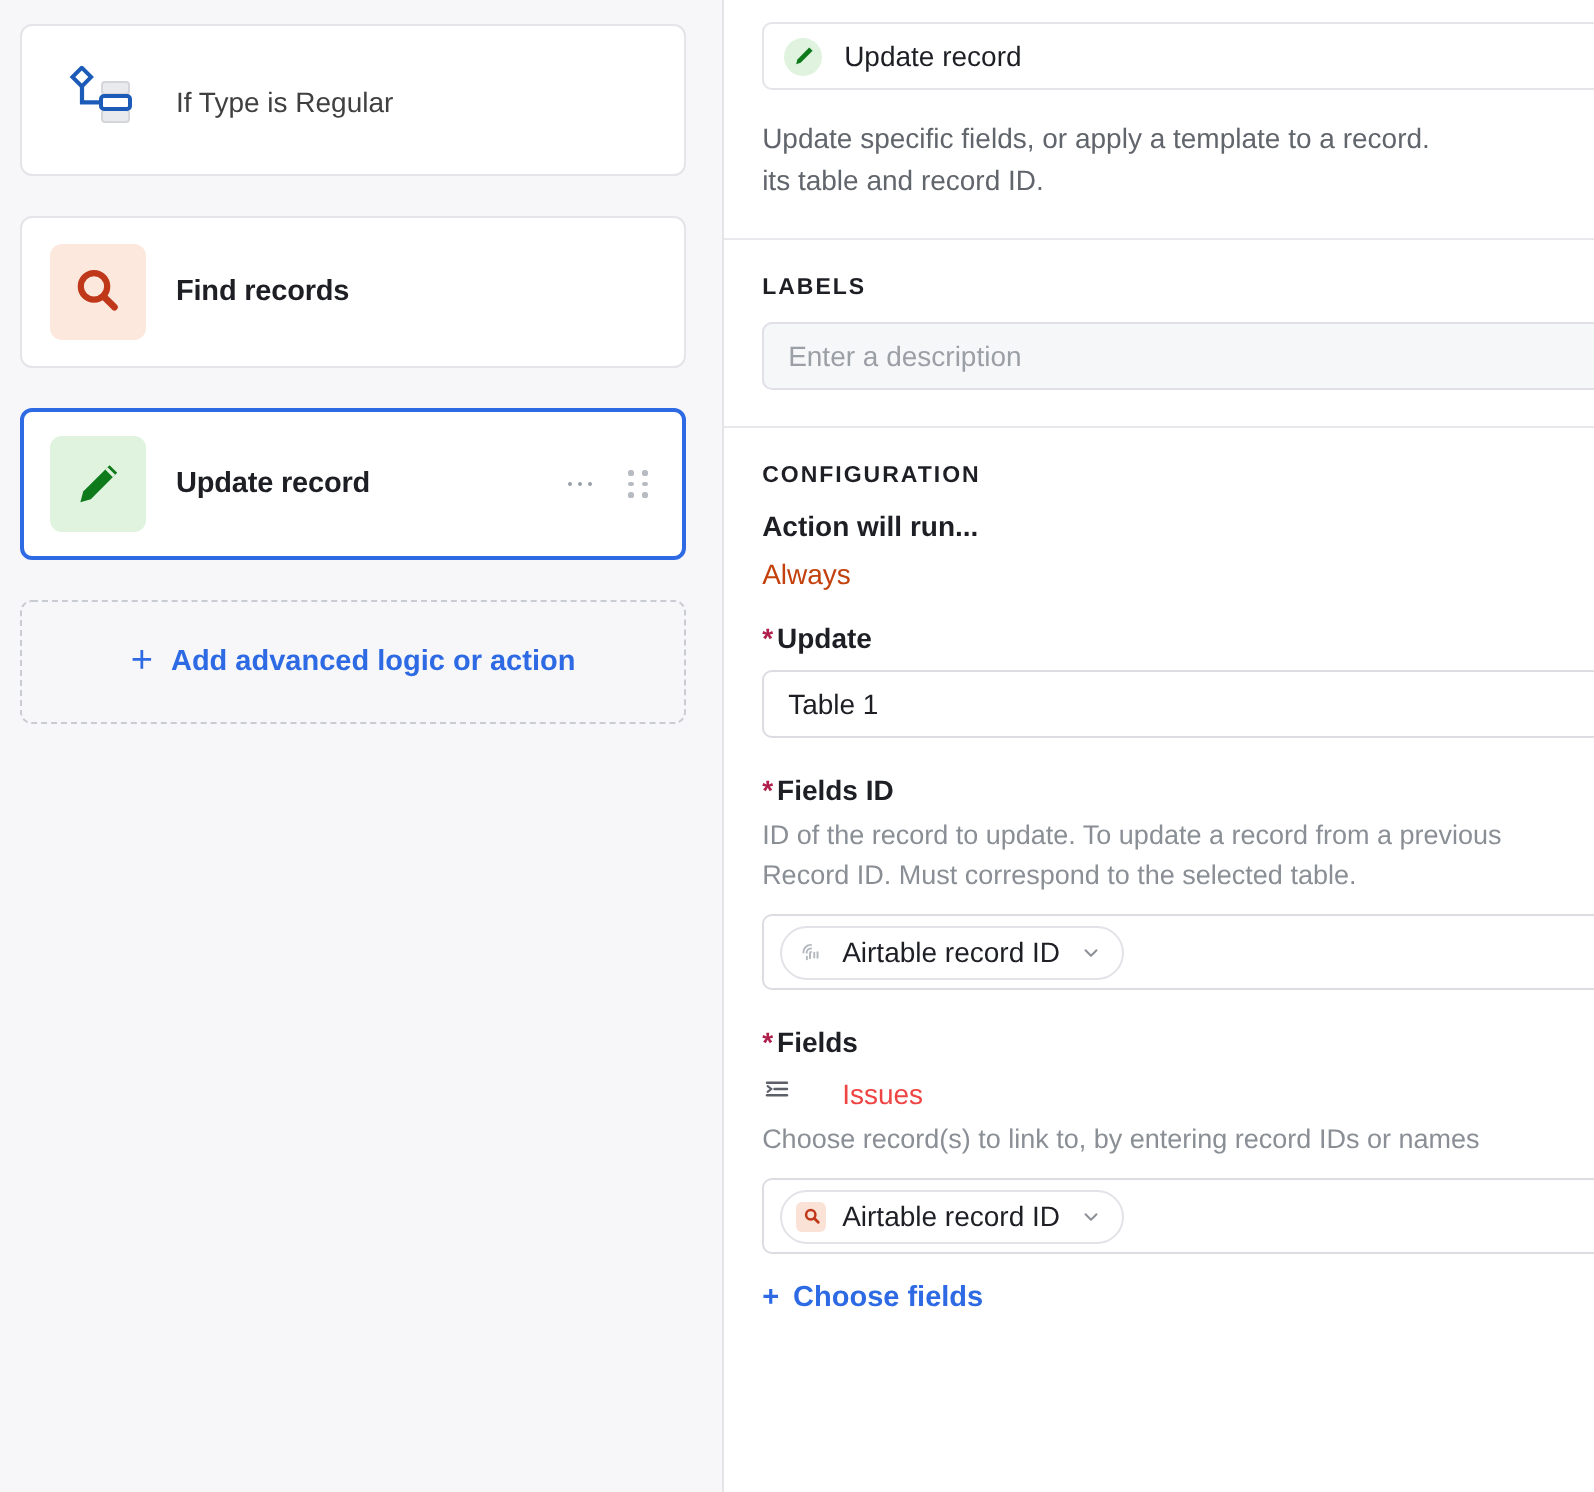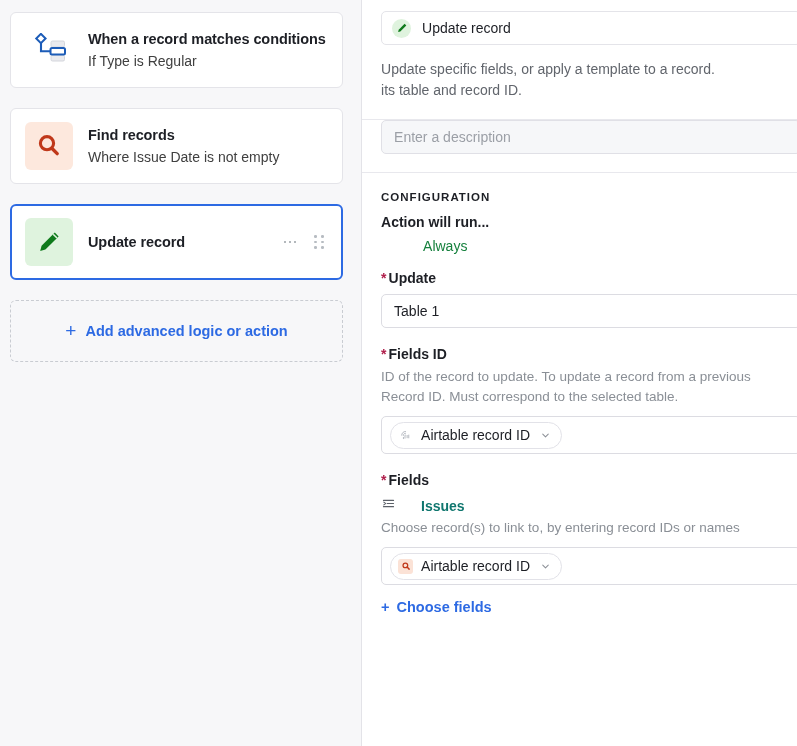--- a/index.html
+++ b/index.html
@@ -132,21 +132,21 @@
     letter-spacing: 1px;
     color: #1d1f25;
     margin-top: 18px;
     margin-bottom: 11px;
   }
   .field-label {
     font-size: 14px; font-weight: bold; color: #1d1f25;
     margin-bottom: 8px;
   }
   .field-label .req { color:#b0204c; font-weight:bold; margin-right:2px; }
-  .field-value-plain { font-size: 14px; color:#15803d;margin-left:42px; }
+  .field-value-plain { font-size: 14px; color:#c2410c; }
   .field-help {
     font-size: 13.5px; color:#8a8f96; line-height: 20px;
     margin-top:-3px; margin-bottom: 9px; width: 440px;
     white-space: pre-wrap;
   }
 
   .text-input {
     height: 34px;
     border: 1px solid #e0e0e6;
     border-radius: 5px;
@@ -190,21 +190,21 @@
   .token-ic {
     width:15px; height:15px; border-radius:3px;
     display:flex; align-items:center; justify-content:center;
     flex:0 0 15px;
   }
   .token-ic.gray { background: transparent; }
   .token-ic.peach { background:#fbe2d6; }
   .caret { margin-left:2px; color:#8c9097; display:flex; align-items:center; }
 
   .issues-row { display:flex; align-items:center; gap:8px; margin-bottom:6px; }
-  .issues-name { font-size:14px; font-weight:bold; color:#0f766e;padding-left:17px; }
+  .issues-name { font-size:14px; font-weight:normal; color:#ef4444;padding-left:17px; }
 
   .choose-fields {
     color:#2d6ae3; font-size:14.5px; font-weight:bold;
     display:flex; align-items:center; gap:7px;
     margin-top: 14px;
   }
   .mb18 { margin-bottom: 18px; }
   .mb16 { margin-bottom: 16px; }
 </style>
 </head>
@@ -218,35 +218,33 @@
       <div class="step-icon-box icon-plain">
         <svg width="34" height="34" viewBox="0 0 34 34" aria-hidden="true">
           <rect x="19" y="8" width="13.5" height="6" rx="1.5" fill="#e9eaee" stroke="#d4d6dc" stroke-width="1"></rect>
           <rect x="19" y="22" width="13.5" height="6" rx="1.5" fill="#e9eaee" stroke="#d4d6dc" stroke-width="1"></rect>
           <rect x="18.5" y="15" width="14.5" height="6.5" rx="1.5" fill="#ffffff" stroke="#1c5cb8" stroke-width="2"></rect>
           <path d="M9 8.5 L9 18.2 L18 18.2" fill="none" stroke="#1c5cb8" stroke-width="2.1" stroke-linecap="square"></path>
           <rect x="5.6" y="2.2" width="6.6" height="6.6" transform="rotate(45 8.9 5.5)" fill="#ffffff" stroke="#1c5cb8" stroke-width="2"></rect>
         </svg>
       </div>
       <div class="step-text">
-        <div class="step-title">When a record matches conditions</div>
         <div class="step-sub">If Type is Regular</div>
       </div>
     </div>
 
     <div class="step-card">
       <div class="step-icon-box icon-find">
         <svg width="30" height="30" viewBox="0 0 30 30" aria-hidden="true">
           <circle cx="13" cy="12.2" r="6.6" fill="none" stroke="#c0381a" stroke-width="3.1"></circle>
           <line x1="17.8" y1="17.2" x2="23.2" y2="22.6" stroke="#c0381a" stroke-width="3.4" stroke-linecap="round"></line>
         </svg>
       </div>
       <div class="step-text">
         <div class="step-title">Find records</div>
-        <div class="step-sub">Where Issue Date is not empty</div>
       </div>
     </div>
 
     <div class="step-card selected">
       <div class="step-icon-box icon-upd">
         <svg width="30" height="30" viewBox="0 0 30 30" aria-hidden="true">
           <path d="M20.8 5.6 L24.6 9.4 L11.4 22.6 L6.2 24.1 L7.6 18.8 Z" fill="#0f7a1b"></path>
           <path d="M19.2 7.2 L23 11" stroke="#dff3de" stroke-width="1.6"></path>
         </svg>
       </div>
@@ -288,20 +286,21 @@
         </span>
         <span class="chip-label">Update record</span>
       </div>
       <div class="rp-desc">Update specific fields, or apply a template to a record.
 its table and record ID.</div>
     </div>
 
     <div class="rp-divider"></div>
 
     <div class="rp-section">
+      <div class="rp-sec-head">LABELS</div>
       <div class="text-input mb18">
         <span>Enter a description</span>
       </div>
     </div>
 
     <div class="rp-divider"></div>
 
     <div class="rp-section">
       <div class="rp-sec-head">CONFIGURATION</div>
 

